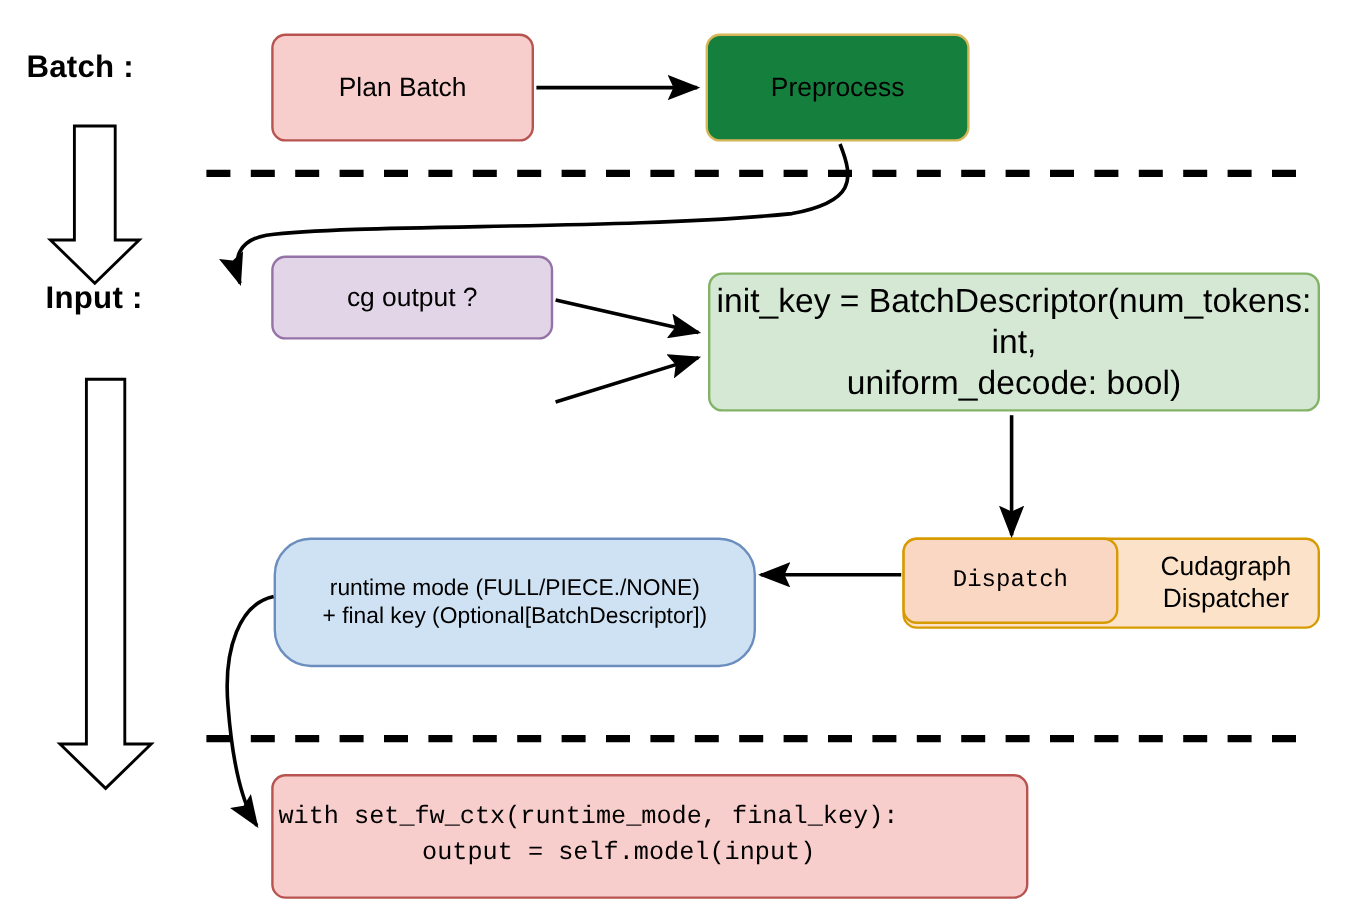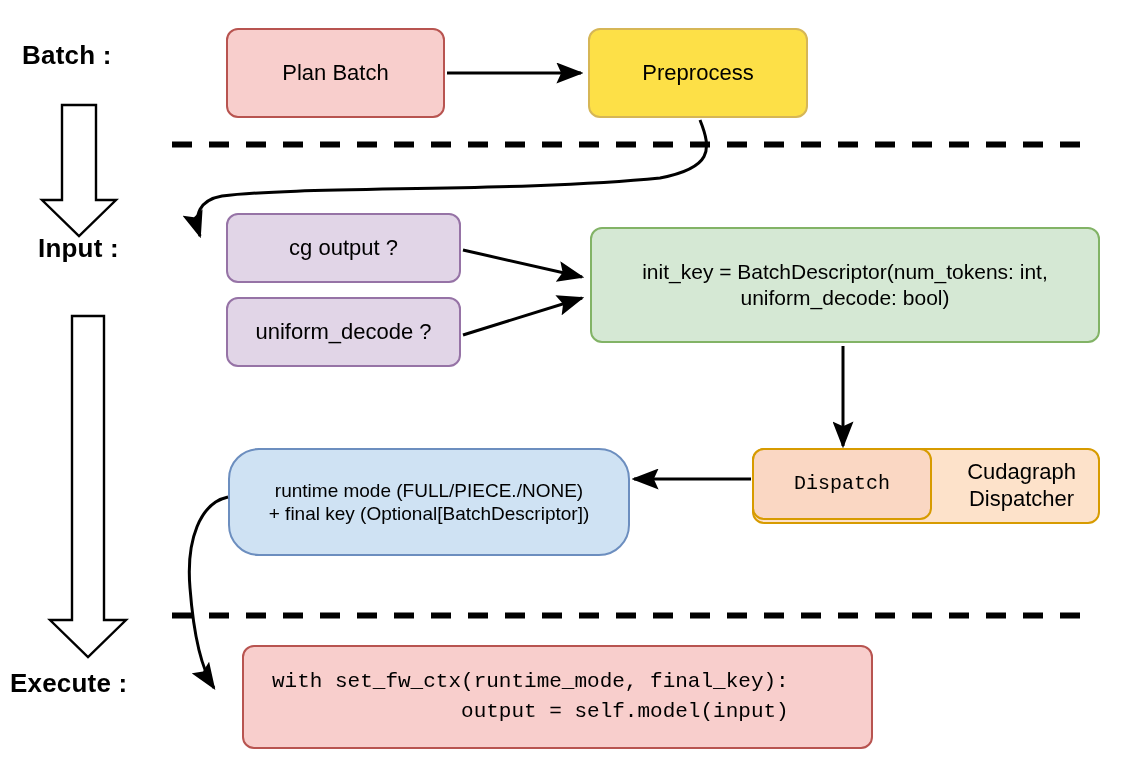--- a/index.html
+++ b/index.html
@@ -37,62 +37,59 @@
     position: absolute;
     font-weight: bold;
     color: #000000;
     font-size: 26px;
     letter-spacing: 0.2px;
     white-space: nowrap;
   }
   .code-node {
     font-family: "Liberation Mono", "DejaVu Sans Mono", monospace;
     justify-content: flex-start;
-    text-align: right;
+    text-align: center;
     white-space: pre;
     font-size: 21px;
     line-height: 1.42;
-    padding-left: 28px;
-    margin-left: 16px;
+    padding-left: 4px;
   }
   svg.overlay {
     position: absolute;
     left: 0;
     top: 0;
     width: 1142px;
     height: 770px;
     pointer-events: none;
   }
   .n-input-batch   { font-size: 22px; }
   .n-preprocess    { font-size: 22px; }
   .n-cg-padding    { font-size: 22px; }
   .n-uniform       { font-size: 22px; }
-  .n-initkey       { font-size: 21px; }
+  .n-initkey       { font-size: 28px; }
   .n-dispatch      { font-size: 20px; font-family: Liberation Mono, monospace; }
   .n-cudagraph     { font-size: 22px; }
   .n-runtime       { font-size: 19px; border-radius: 31px; }
 </style>
 </head>
 <body>
 
 <div id="stage">
 
   <div class="stage-label" style="left:22px; top:40px;">Batch :</div>
 
   <div class="stage-label" style="left:38px; top:233px;">Input :</div>
 
-  <div class="stage-label" style="left:10px; top:668px;">Execute :</div>
 
   <div class="node n-input-batch" style="left:226px; top:28px; width:219px; height:90px; background:#f8cecc; border-color:#b85450;">Plan Batch</div>
 
-  <div class="node n-preprocess" style="left:588px; top:28px; width:220px; height:90px; background:#fde047; border-color:#d6b656;">Preprocess</div>
+  <div class="node n-preprocess" style="left:588px; top:28px; width:220px; height:90px; background:#15803d; border-color:#d6b656;">Preprocess</div>
 
   <div class="node n-cg-padding" style="left:226px; top:213px; width:235px; height:70px; background:#e1d5e7; border-color:#9673a6;">cg output ?</div>
 
-  <div class="node n-uniform" style="left:226px; top:297px; width:235px; height:70px; background:#e1d5e7; border-color:#9673a6;">uniform_decode ?</div>
 
   <div class="node n-initkey" style="left:590px; top:227px; width:510px; height:116px; background:#d5e8d4; border-color:#82b366;">init_key = BatchDescriptor(num_tokens: int,
 uniform_decode: bool)</div>
 
   <div class="node n-cudagraph" style="left:752px; top:448px; width:348px; height:76px; background:#fde2ca; border-color:#d79b00; justify-content:flex-end; padding-right:22px;">Cudagraph
 Dispatcher</div>
 
   <div class="node n-dispatch" style="left:752px; top:448px; width:180px; height:72px; background:#fad7c3; border-color:#d79b00;">Dispatch</div>
 
   <div class="node n-runtime" style="left:228px; top:448px; width:402px; height:108px; background:#cfe2f3; border-color:#6c8ebf;">runtime mode (FULL/PIECE./NONE)

